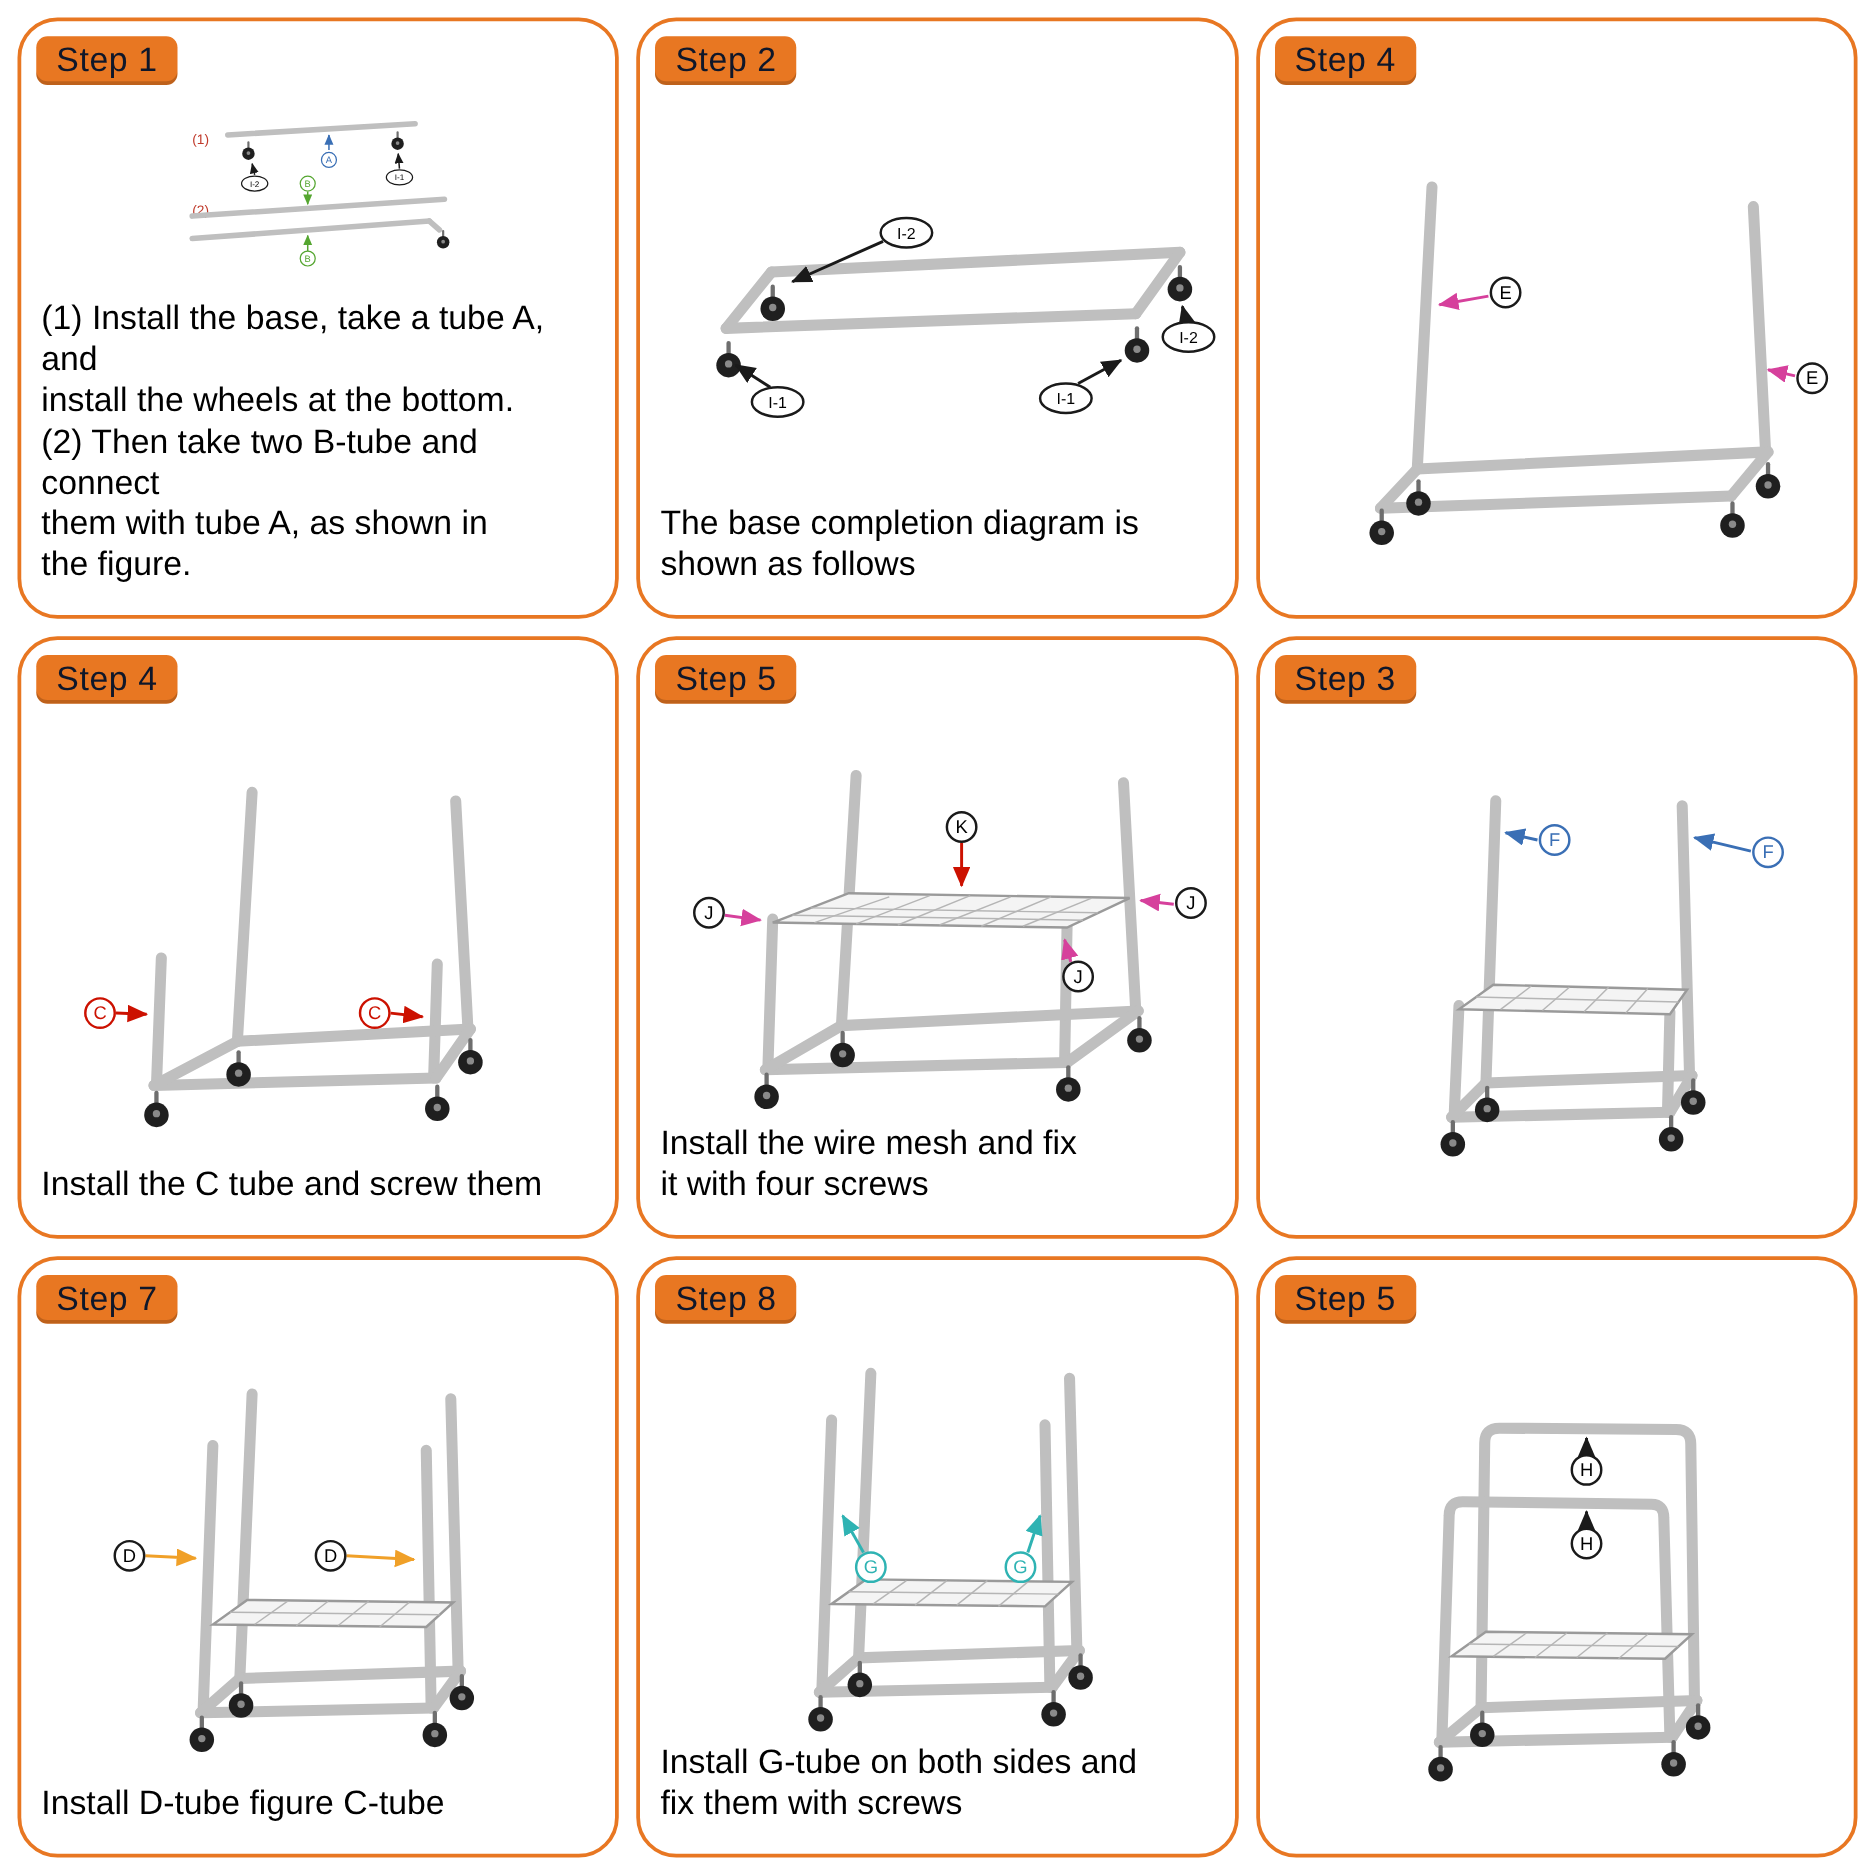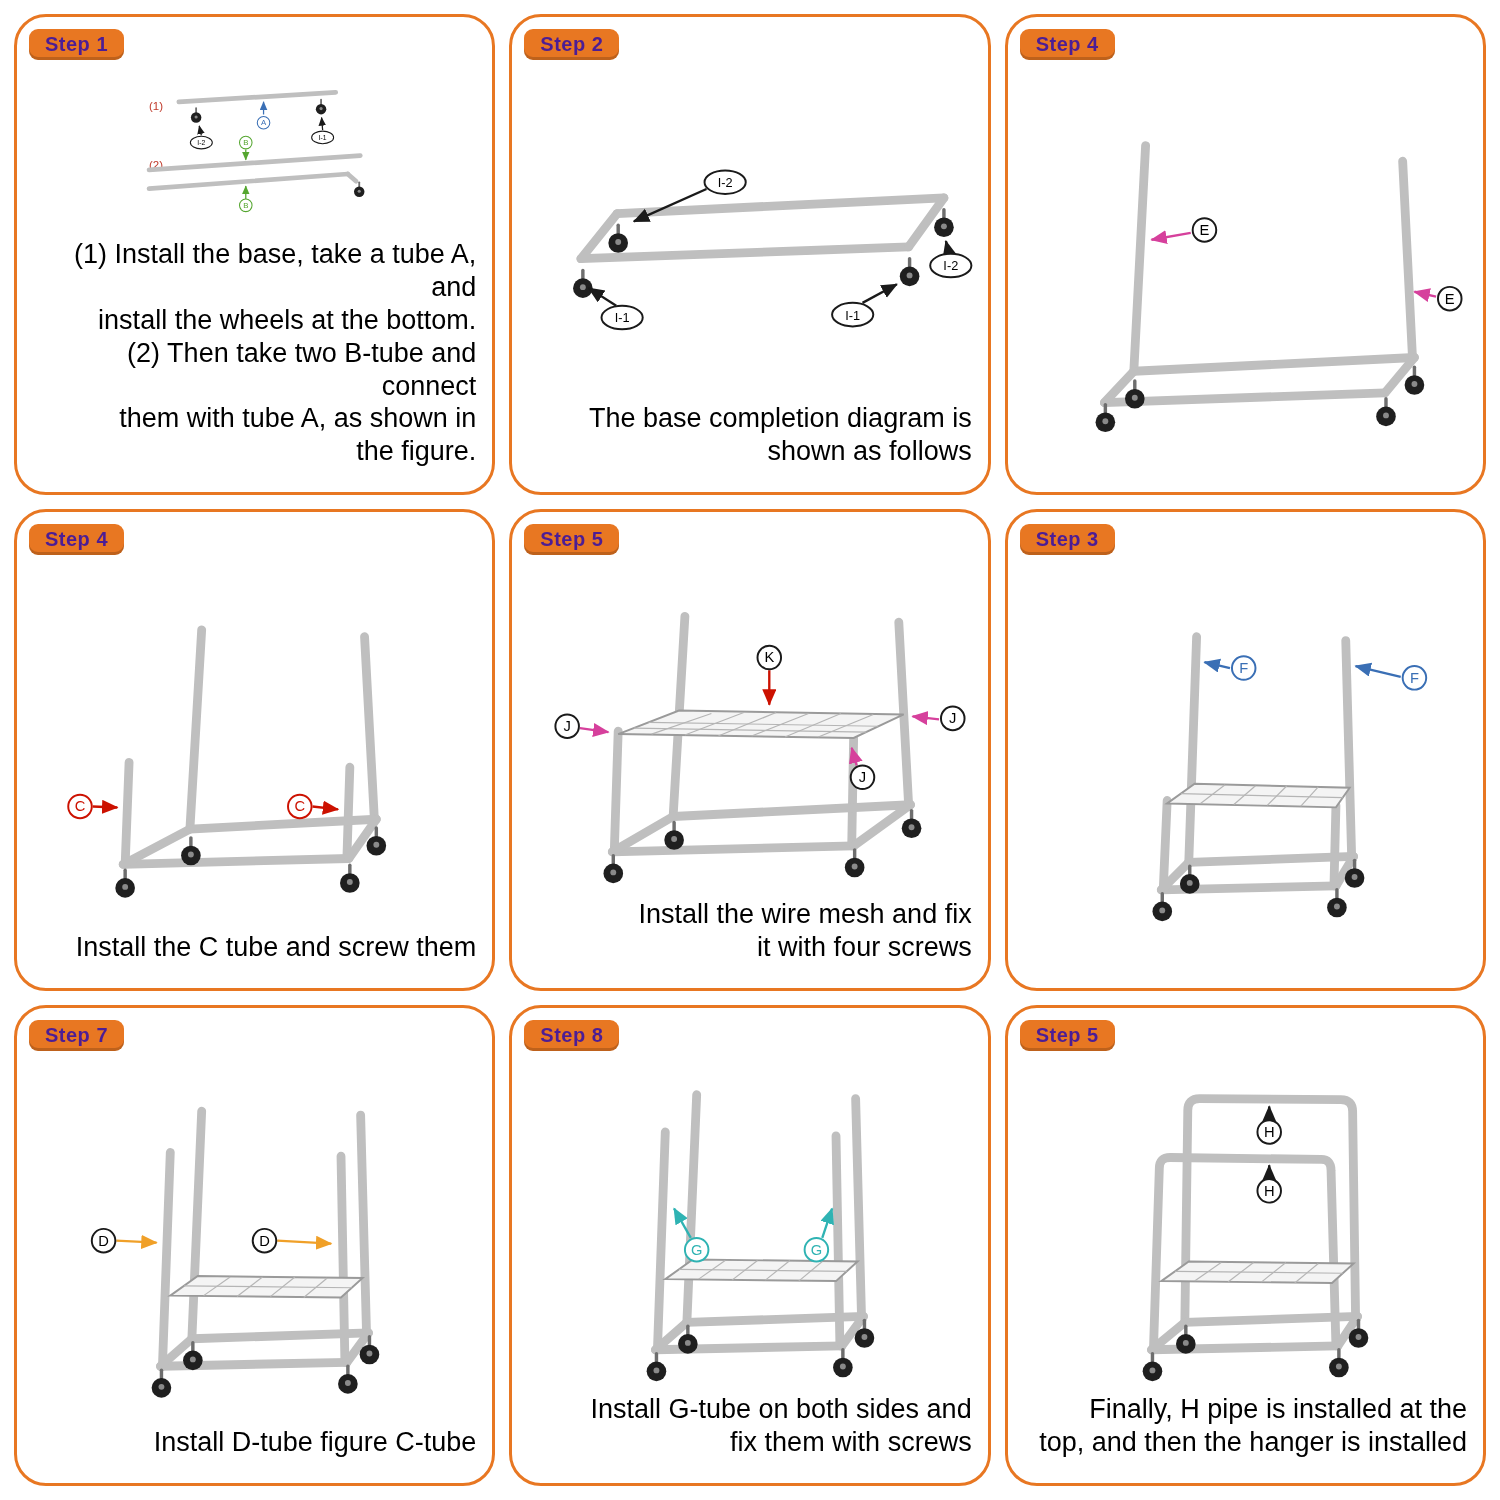--- a/index.html
+++ b/index.html
@@ -1,22 +1,22 @@
 <!DOCTYPE html>
 <html><head>
 <meta charset="utf-8">
 <style>
   *{margin:0;padding:0;box-sizing:border-box}
   html,body{width:1500px;height:1500px;background:#fff;font-family:"Liberation Sans",sans-serif}
   .grid{display:grid;grid-template-columns:repeat(3,1fr);grid-template-rows:repeat(3,1fr);gap:14px;padding:14px;width:1500px;height:1500px}
   .panel{border:3px solid #E87722;border-radius:32px;position:relative;display:flex;flex-direction:column;padding:12px 12px 10px;overflow:hidden;background:#fff}
-  .badge{align-self:flex-start;background:#E87722;color:#4c1d95;font-weight:bold;font-size:20px;padding:4px 16px;border-radius:9px;box-shadow:inset 0 -3px 0 rgba(0,0,0,.18);letter-spacing:.5px}
+  .badge{align-self:flex-start;background:#E87722;color:#0f172a;font-weight:normal;font-size:27px;padding:4px 16px;border-radius:9px;box-shadow:inset 0 -3px 0 rgba(0,0,0,.18);letter-spacing:.5px}
   .fig{flex:1;min-height:0;display:flex;align-items:center;justify-content:center}
   .fig svg{width:100%;height:100%}
-  .cap{white-space:pre-line;text-align:right;font-size:27px;line-height:1.22;color:#000;padding:0 4px 14px}
+  .cap{white-space:pre-line;text-align:left;font-size:27px;line-height:1.22;color:#000;padding:0 4px 14px}
   
   .tb{stroke:#bfbfbf;stroke-width:9;stroke-linecap:round;fill:none}
   .st{stroke:#6e6e6e;stroke-width:3.5;stroke-linecap:round}
   .wh{fill:#1f1f1f}
   .hub{fill:#8a8a8a}
   .ar{stroke-width:2.4;fill:none}
   .lc{fill:#fff;stroke-width:2}
   .lt{font-size:15px;text-anchor:middle;font-family:"Liberation Sans",sans-serif}
   .le{fill:#fff;stroke:#1a1a1a;stroke-width:2}
   .let{font-size:13px;text-anchor:middle;fill:#000;font-family:"Liberation Sans",sans-serif}
@@ -391,17 +391,15 @@
           <circle cx="254" cy="78" r="12" class="lc" stroke="#1a1a1a"></circle>
           <text x="254" y="83" class="lt" fill="#000">H</text>
         </g>
         <g>
           <line x1="254" y1="125" x2="254" y2="112" class="ar" stroke="#1a1a1a" marker-end="url(#arK)"></line>
           <circle cx="254" cy="138" r="12" class="lc" stroke="#1a1a1a"></circle>
           <text x="254" y="143" class="lt" fill="#000">H</text>
         </g>
       </svg>
     </div>
-    <div class="cap">Finally, H pipe is installed at the
-top, and then the hanger is installed</div>
   </div>
 
 </div>
 
 </body></html>

